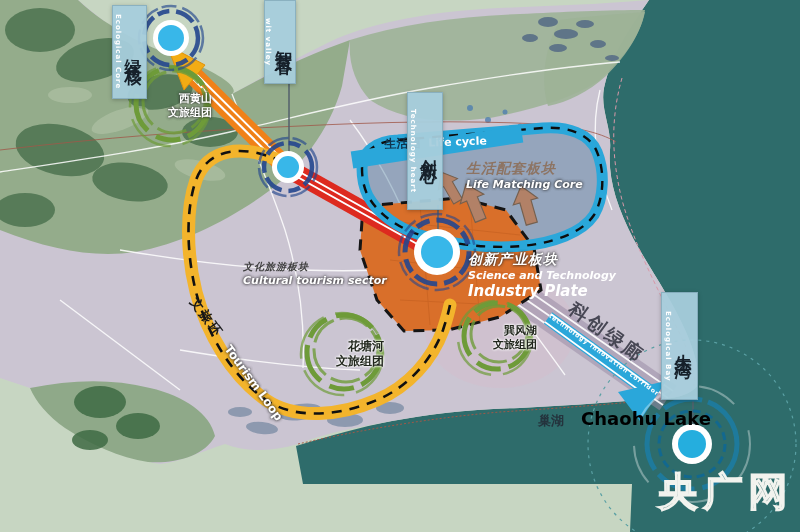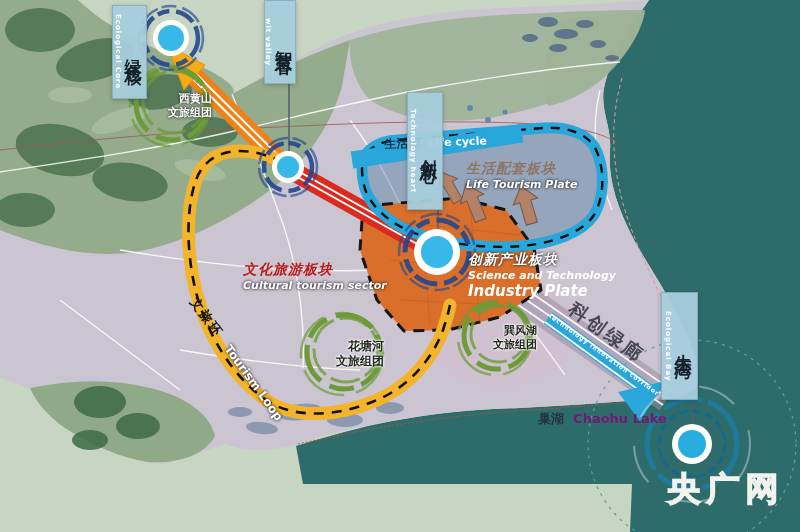--- a/index.html
+++ b/index.html
@@ -244,27 +244,27 @@
     <span class="en">Ecological Bay</span>
     <span class="zh">生态湾</span>
   </div>
 
   <div class="lbl rot" style="left:384px;top:133px;transform:rotate(-2deg);z-index:2;">
     <span style="font-size:12px;font-weight:bold;color:#10354f;">生活圈</span>
     <span style="font-size:11px;font-weight:bold;color:#ffffff;margin-left:3px;">Life cycle</span>
   </div>
 
   <div class="lbl" style="left:243px;top:261px;">
-    <div class="zone-zh" style="font-size:14px;color:#b91c1c;letter-spacing:1px;">文化旅游板块</div>
+    <div class="zone-zh" style="font-size:10px;color:#404040;letter-spacing:1px;">文化旅游板块</div>
     <div class="zone-zh halo-dark" style="font-size:11px;color:#ffffff;">Cultural tourism sector</div>
   </div>
 
   <div class="lbl" style="left:466px;top:160px;">
     <div class="zone-zh" style="font-size:14px;color:#8d7463;letter-spacing:1px;">生活配套板块</div>
-    <div class="zone-zh halo-dark" style="font-size:11px;color:#ffffff;">Life Tourism Plate</div>
+    <div class="zone-zh halo-dark" style="font-size:11px;color:#ffffff;">Life Matching Core</div>
   </div>
 
   <div class="lbl" style="left:468px;top:251px;">
     <div class="zone-zh halo-dark" style="font-size:14px;color:#ffffff;letter-spacing:1px;">创新产业板块</div>
     <div class="zone-zh" style="font-size:11px;color:#ffffff;">Science and Technology</div>
     <div class="zone-zh" style="font-size:15px;color:#ffffff;">Industry Plate</div>
   </div>
 
   <div class="lbl cluster halo-dark" style="left:132px;top:92px;width:80px;font-size:11px;color:#ffffff;">
     <div>西黄山</div>
@@ -283,20 +283,20 @@
     <span style="font-size:13px;font-weight:bold;color:#1a1a1a;letter-spacing:2px;">文旅环</span>
     <span class="halo-dark" style="font-size:12px;font-weight:bold;color:#ffffff;margin-left:8px;">Tourism Loop</span>
   </div>
 
   <div class="lbl rot" style="left:578px;top:297px;transform:rotate(36deg);font-size:19px;font-weight:bold;color:#474754;letter-spacing:3px;">科创绿廊</div>
 
   <div class="lbl rot" style="left:552px;top:312px;transform:rotate(36deg);font-size:6px;font-weight:bold;color:#ffffff;letter-spacing:1px;">technology innovation corridor</div>
 
   <div class="lbl" style="left:538px;top:408px;white-space:nowrap;">
     <span style="font-size:13px;font-weight:bold;color:#24333d;">巢湖</span>
-    <span style="font-size:13px;font-weight:bold;color:#701a75;margin-left:4px;">Chaohu Lake</span>
+    <span style="font-size:18px;font-weight:bold;color:#000000;margin-left:12px;">Chaohu Lake</span>
   </div>
 
   <div class="wm" style="left:652px;top:472px;width:148px;">
-    <div style="font-size:33px;letter-spacing:6px;line-height:1.0;">央广网</div>
+    <div style="font-size:39px;letter-spacing:6px;line-height:1.0;">央广网</div>
   </div>
 
 </div>
 
 </body></html>

